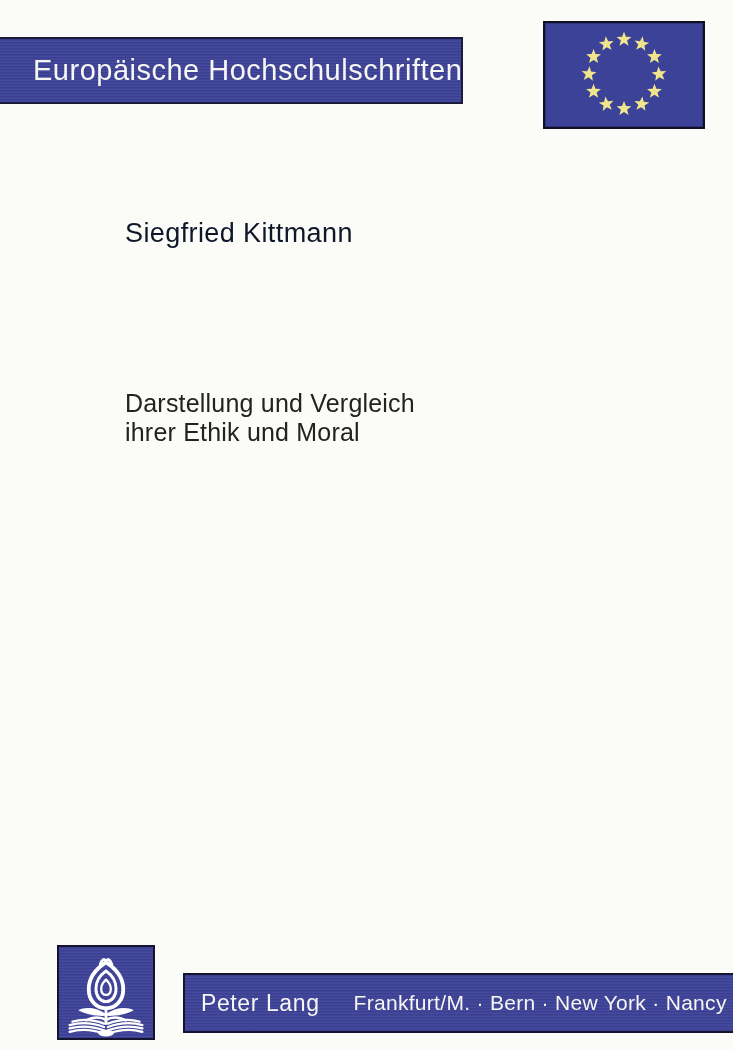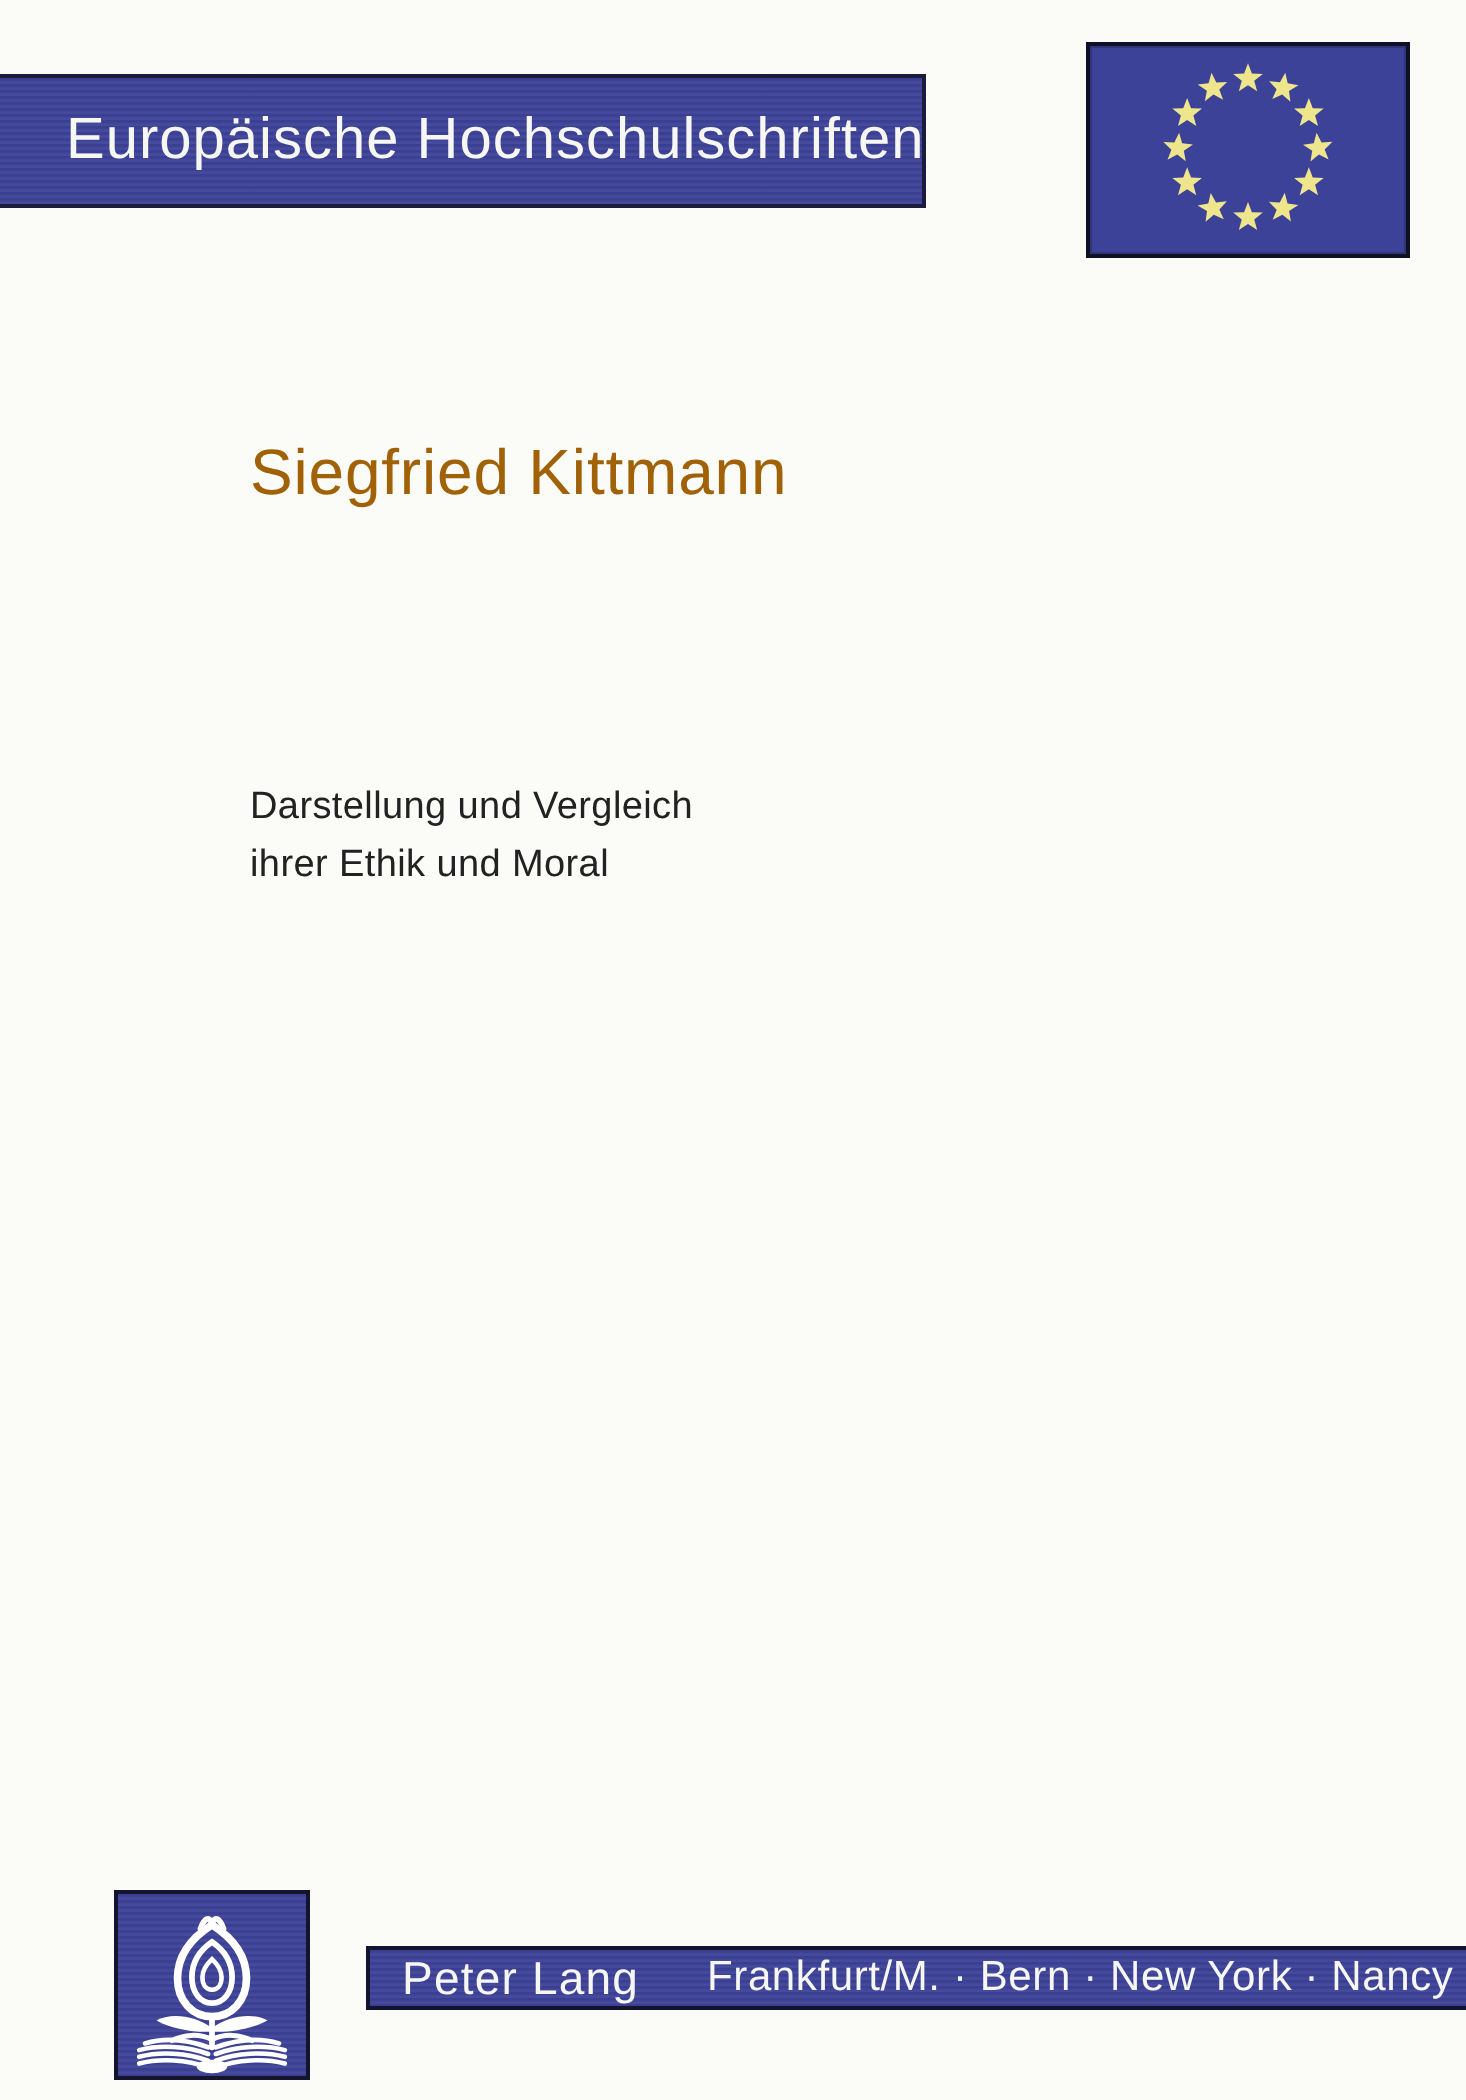--- a/index.html
+++ b/index.html
@@ -39,54 +39,54 @@
     position: absolute;
     left: 543px; top: 21px;
     width: 162px; height: 108px;
     border: 2px solid #101024;
     box-sizing: border-box;
   }
   .eu-flag svg { display: block; width: 100%; height: 100%; }
   .author {
     position: absolute;
     left: 125px; top: 218px;
-    font-size: 32px;
-    color: #a16207;
+    font-size: 27px;
+    color: #0f172a;
     letter-spacing: 0.4px;
   }
   .book-title {
     position: absolute;
     left: 124px; top: 340px;
     margin: 0;
     font-size: 31px;
     font-weight: 400;
     color: #222222;
     letter-spacing: 0.3px;
   }
   .book-subtitle {
     position: absolute;
     left: 125px; top: 389px;
-    font-size: 19px;
+    font-size: 25px;
     line-height: 29px;
     color: #222222;
     white-space: pre-line;
     letter-spacing: 0.2px;
   }
   .publisher-logo {
     position: absolute;
     left: 57px; top: 945px;
     width: 98px; height: 95px;
     border: 2px solid #14142e;
     box-sizing: border-box;
   }
   .publisher-logo svg { display: block; width: 100%; height: 100%; }
   .publisher-banner {
     position: absolute;
     left: 183px; top: 973px;
-    width: 550px; height: 32px;
+    width: 550px; height: 60px;
     border: 2px solid #14142e;
     border-right: none;
     display: flex;
     align-items: center;
     padding-left: 16px;
   }
   .publisher-name {
     color: #f6f6f2;
     font-size: 23px;
     letter-spacing: 0.6px;

